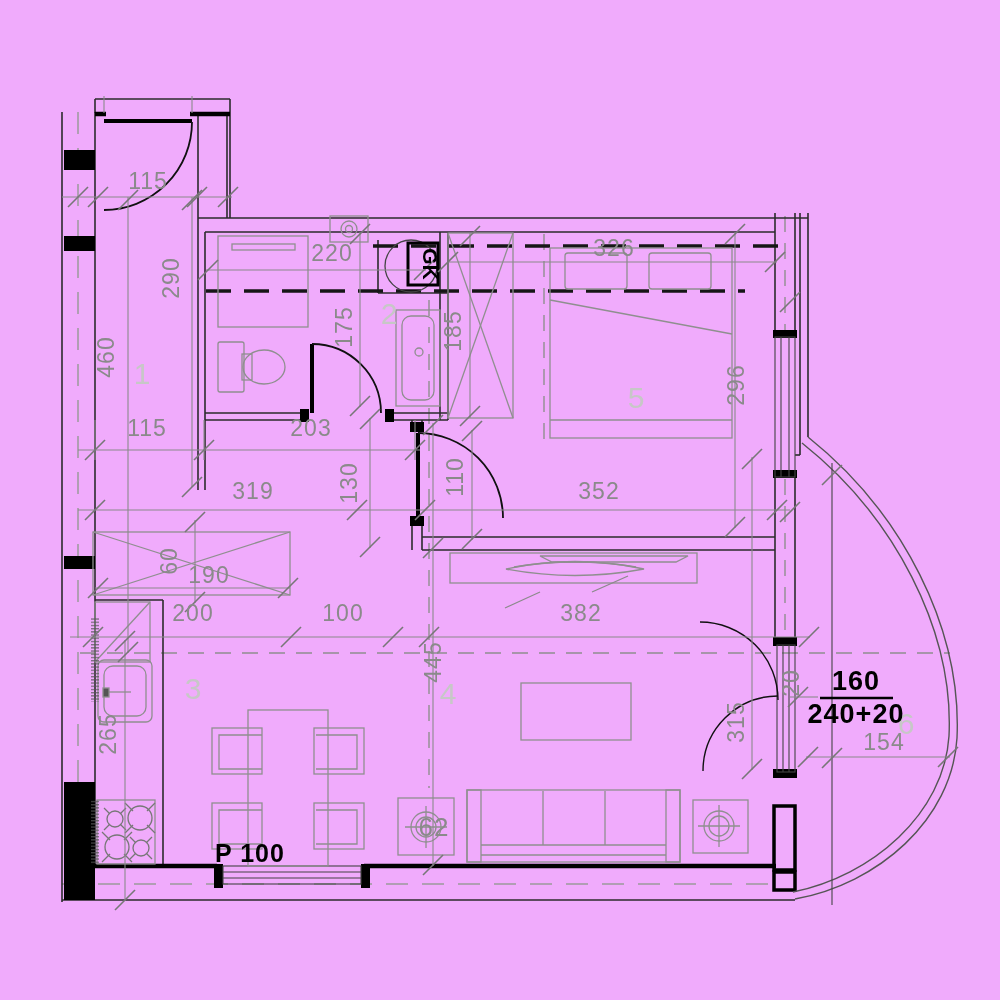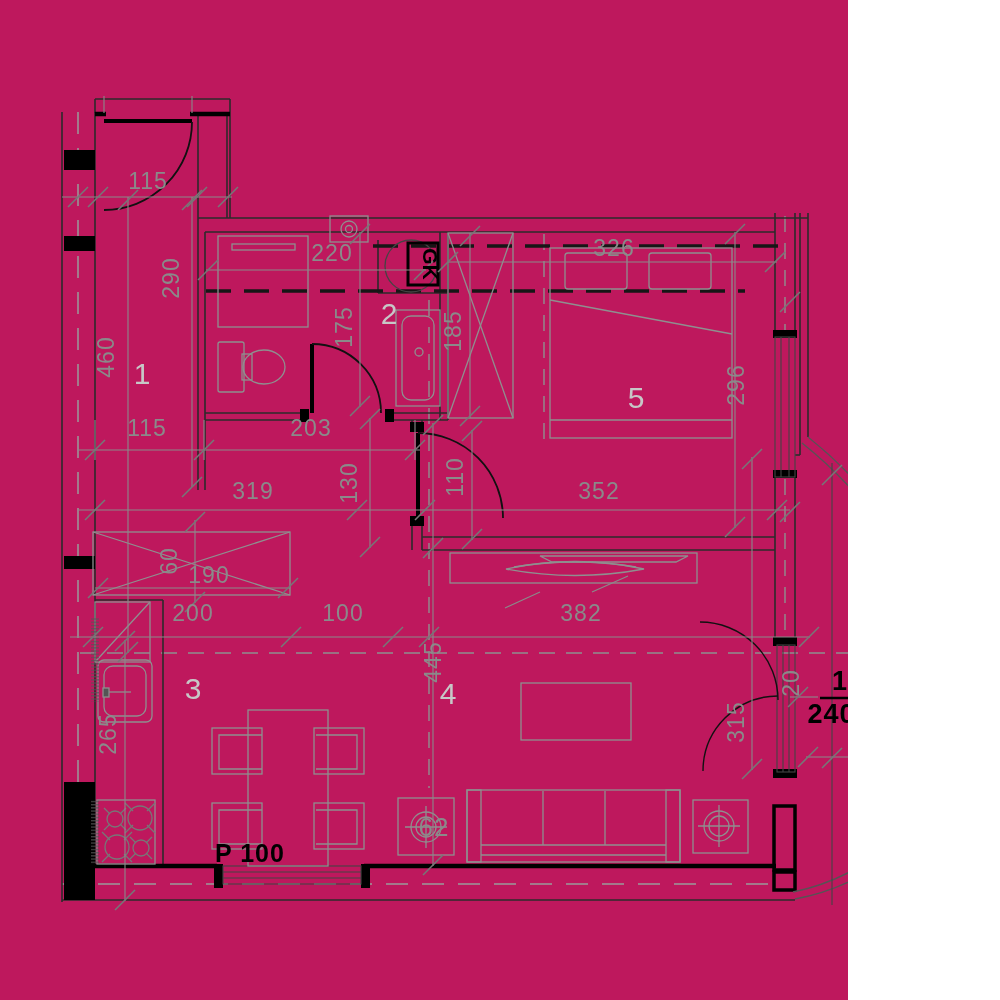--- a/index.html
+++ b/index.html
@@ -1,16 +1,16 @@
 <!DOCTYPE html>
 <html><head>
 <meta charset="utf-8">
 <style>
   html,body{margin:0;padding:0;background:#ffffff;}
-  .sheet{width:848px;height:1000px;background:#be185d;position:relative;overflow:hidden;}
+  .sheet{width:1000px;height:1000px;background:#f0abfc;position:relative;overflow:hidden;}
   svg{display:block;}
   text{font-family:"Liberation Sans","DejaVu Sans",sans-serif;}
   .d{fill:#8a8a8a;font-size:23px;letter-spacing:1px;text-anchor:middle;}
   .d2{fill:#8a8a8a;font-size:26px;letter-spacing:1px;text-anchor:middle;}
   .room{fill:#c7c7c7;font-size:30px;text-anchor:middle;}
   .bold{fill:#000;font-weight:bold;text-anchor:middle;}
   .gk{font-size:21px;}
   .frac{font-size:27px;letter-spacing:1px;}
   .par{font-size:25px;text-anchor:start;letter-spacing:1px;}
   .wthin{stroke:#2b2b2b;stroke-width:1.6;fill:none;}

